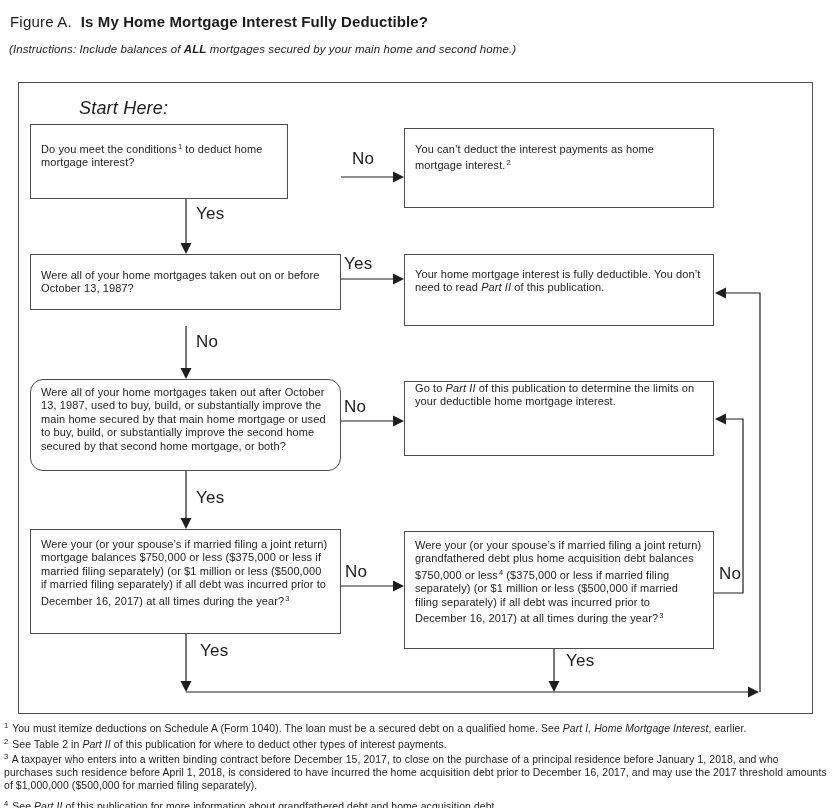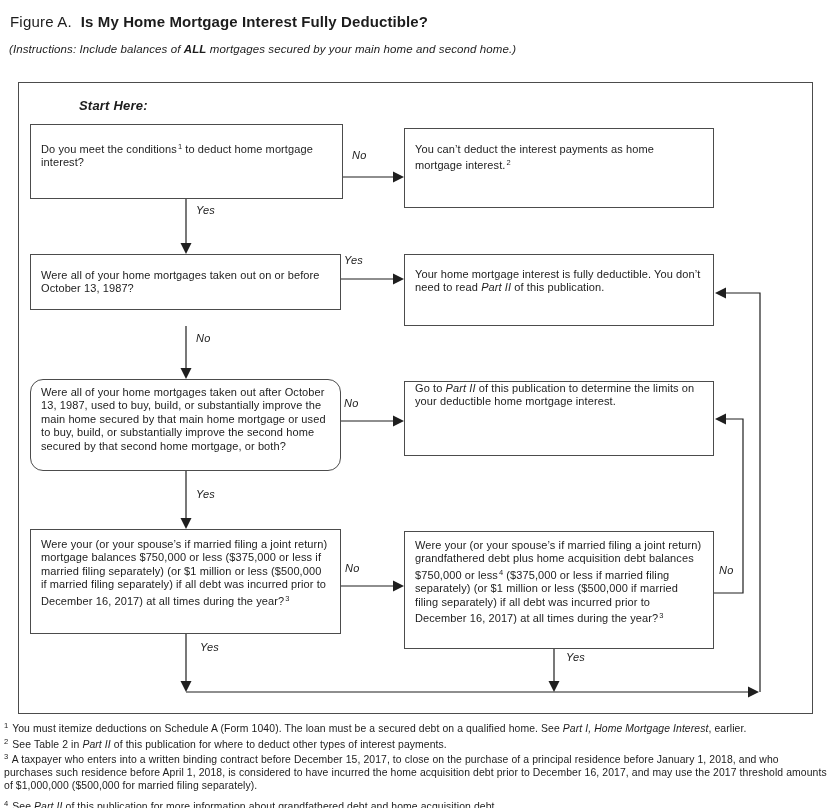--- a/index.html
+++ b/index.html
@@ -18,41 +18,41 @@
   .chart {
     position:absolute; left:18px; top:82px; width:793px; height:630px;
     border:1px solid #4c4c4c; background:#ffffff;
   }
   .connectors { position:absolute; left:0; top:0; width:793px; height:630px; }
   .connectors line, .connectors polyline { stroke:#1f1f1f; stroke-width:1.2; fill:none; }
   .connectors polygon { fill:#1f1f1f; stroke:none; }
 
   .start {
     position:absolute; left:60px; top:15px;
-    font-weight:bold; font-style:italic; font-size:13px; letter-spacing:0.2px;
+    font-weight:normal; font-style:italic; font-size:18px; letter-spacing:0.2px;
   }
   .box {
     position:absolute; box-sizing:border-box; background:#ffffff;
     border:1px solid #4c4c4c;
     font-size:11px; line-height:13.4px; letter-spacing:0.1px;
     padding:7px 10px;
   }
   .box sup.s { font-size:7.5px; vertical-align:4px; margin-left:1px; letter-spacing:0; }
   .box i { font-style:italic; }
 
-  .q1 { left:11px;  top:41px;  width:313px; height:75px;  padding-top:15px; }
+  .q1 { left:11px;  top:41px;  width:258px; height:75px;  padding-top:15px; }
   .a1 { left:385px; top:45px;  width:310px; height:80px;  padding-top:14px; }
   .q2 { left:11px;  top:171px; width:311px; height:56px;  padding-top:14px; }
   .a2 { left:385px; top:171px; width:310px; height:72px;  padding-top:13px; }
   .q3 { left:11px;  top:296px; width:311px; height:92px;  padding-top:6px;border-radius:13px; }
   .a3 { left:385px; top:298px; width:310px; height:75px;  padding-top:0; }
   .q4 { left:11px;  top:446px; width:311px; height:105px; padding-top:8px; }
   .q5 { left:385px; top:448px; width:310px; height:118px; padding-top:7px; }
 
-  .lbl { position:absolute; font-style:italic; font-size:11px; letter-spacing:0.2px; }
+  .lbl { position:absolute; font-size:17px; letter-spacing:0.2px; }
   .l-no1  { left:333px; top:66px; }
   .l-yes1 { left:177px; top:121px; }
   .l-yes2 { left:325px; top:171px; }
   .l-no2  { left:177px; top:249px; }
   .l-no3  { left:325px; top:314px; }
   .l-yes3 { left:177px; top:405px; }
   .l-no4  { left:326px; top:479px; }
   .l-yes4 { left:181px; top:558px; }
   .l-yes5 { left:547px; top:568px; }
   .l-no5  { left:700px; top:481px; }

